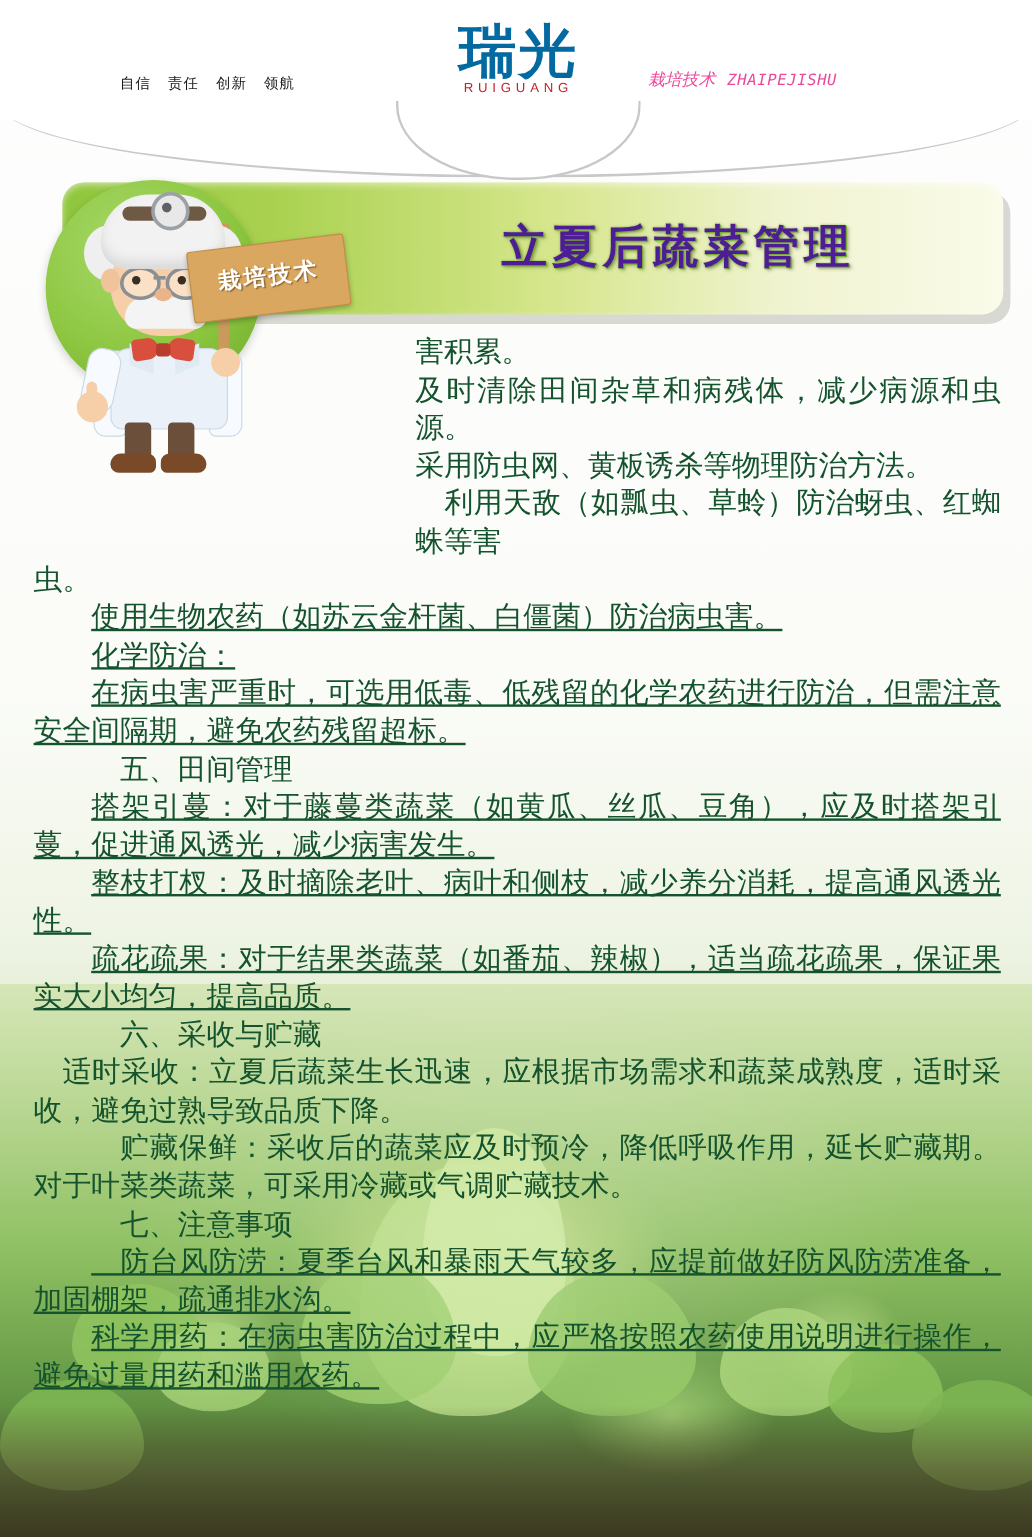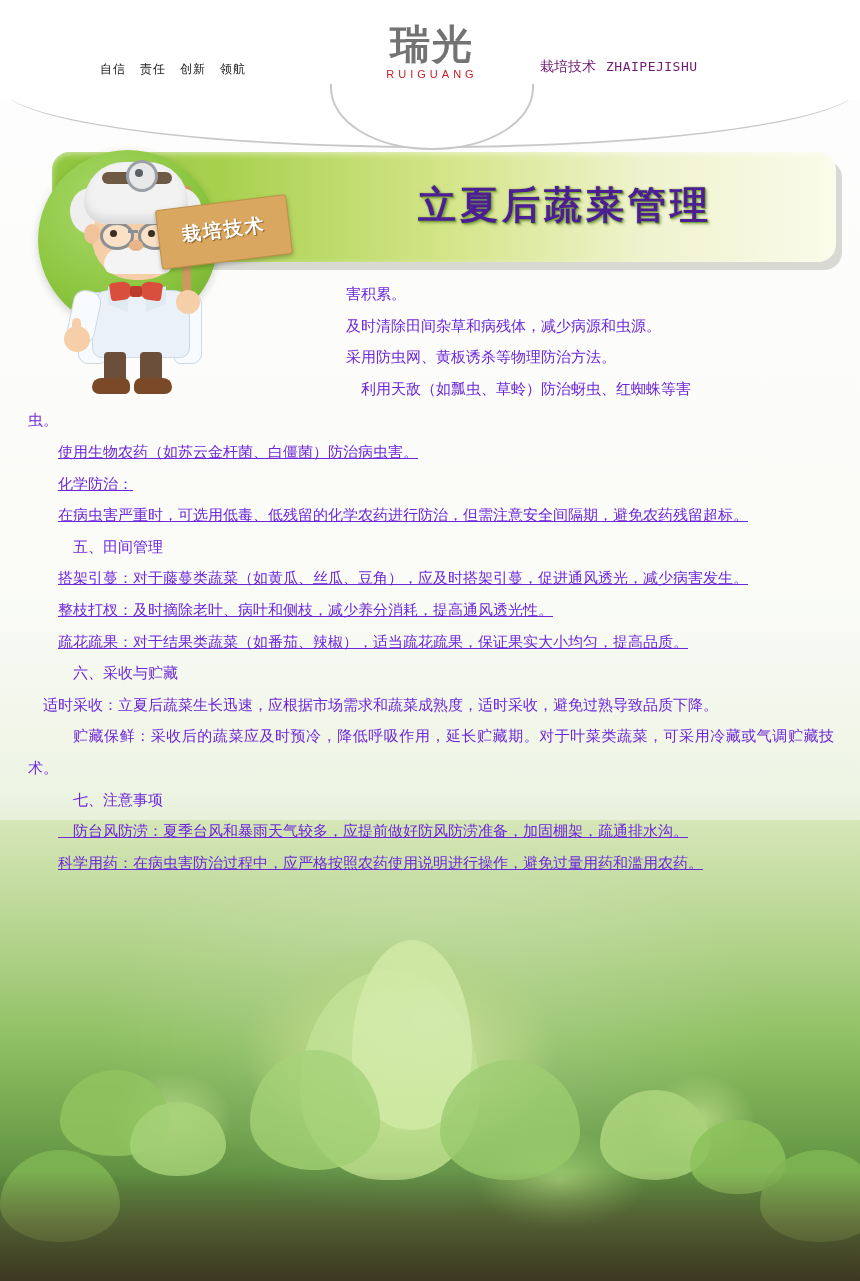--- a/index.html
+++ b/index.html
@@ -63,39 +63,40 @@
   .slogan span { margin-right: 14px; }
   .logo-block {
     position: absolute;
     left: 372px;
     top: 22px;
     width: 120px;
     text-align: center;
   }
   .logo-cn {
     font-family: Liberation Sans, sans-serif;
-    font-size: 40px;
+    font-size: 48px;
     font-weight: bold;
-    color: #737373;
+    color: #0369a1;
     line-height: 44px;
     letter-spacing: 2px;
   }
   .logo-en {
     font-size: 11px;
     color: #c62127;
     letter-spacing: 4px;
     margin-top: 2px;
   }
   .header-right {
     position: absolute;
     left: 540px;
     top: 58px;
     font-size: 14px;
-    color: #701a75;
+    color: #ec4899;
     white-space: nowrap;
+    font-style: italic;
   }
   .header-right .cn { margin-right: 10px; }
   .header-right .en {
     font-family: "DejaVu Sans Mono", "Liberation Mono", monospace;
     font-size: 13px;
     letter-spacing: 0.5px;
   }
 
   
   .content-bg {
@@ -256,23 +257,23 @@
     text-shadow: 1px 1px 1px rgba(120,80,30,.8);
     white-space: nowrap;
   }
 
   
   .body-text {
     position: absolute;
     left: 28px;
     top: 278px;
     width: 806px;
-    font-size: 15px;
+    font-size: 24px;
     line-height: 31.6px;
-    color: #6d28d9;
+    color: #14532d;
     text-align: justify;
     z-index: 3;
   }
   .body-text p {
     margin: 0;
     white-space: pre-wrap;
   }
   .ind-0 { text-indent: 0; }
   .ind-1 { text-indent: 1em; }
   .ind-2 { text-indent: 2em; text-decoration: underline; }

